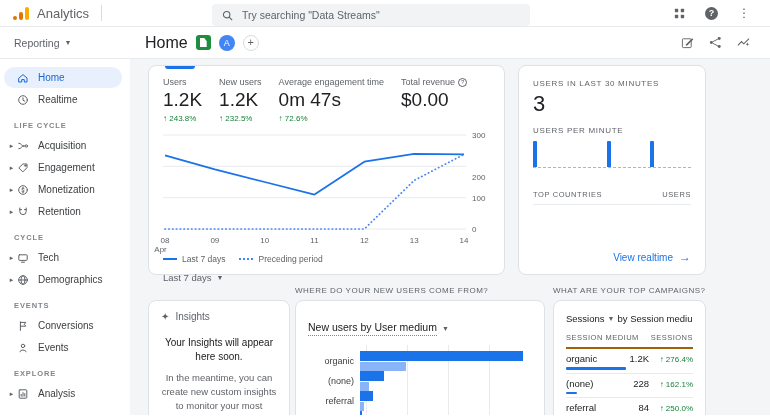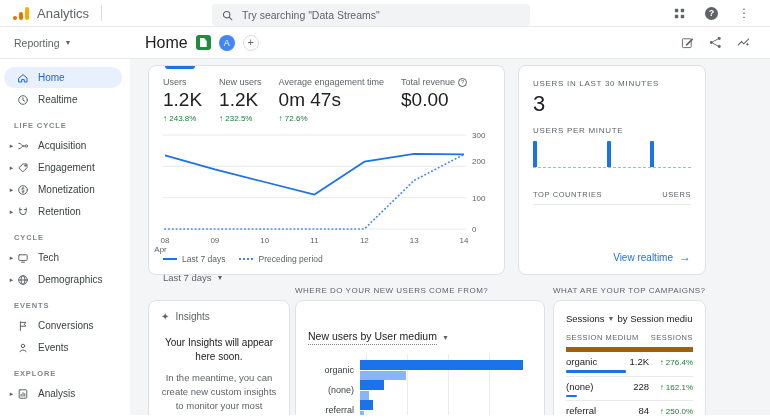--- a/index.html
+++ b/index.html
@@ -120,37 +120,37 @@
   .row2 .card { height:160px; }
 
   .insights-card { padding:10px 12px; text-align:center; }
   .insights-head { display:flex; gap:6px; align-items:center; color:#5f6368; font-size:10px; text-align:left; }
   .sparkle { color:#5f6368; font-size:10px; }
   .insights-headline { font-size:10px; color:#202124; margin-top:14px; line-height:1.35; }
   .insights-body { font-size:9.5px; color:#5f6368; margin-top:8px; line-height:1.45; }
   .learn-more { color:#1a73e8; cursor:pointer; }
 
   .newusers-card { padding:10px 12px; }
-  .chart-title { font-size:10.5px; color:#202124; display:flex; align-items:center; gap:5px; margin-top:19px; }
+  .chart-title { font-size:10.5px; color:#202124; display:flex; align-items:center; gap:5px; margin-top:10px; }
   .title-dotted { border-bottom:1px dotted #80868b; padding-bottom:2px; }
   .hbars { margin-top:15px; position:relative; }
   .hbar-grid { position:absolute; left:58px; right:2px; top:-6px; bottom:-10px;
     background:repeating-linear-gradient(to right,#e8eaed 0 1px,transparent 1px 41px); }
   .hbar-row { display:flex; align-items:center; margin-bottom:0; height:20px; position:relative; }
   .hbar-label { width:52px; text-align:right; font-size:9px; color:#3c4043; padding-right:6px; flex-shrink:0; }
   .hbar-bars { flex:1; padding-right:2px; }
   .bar-dark { height:10px; background:#1a73e8; }
   .bar-light { height:9px; background:#8ab4f8; margin-top:1px; }
 
   .campaigns-card { padding:10px 12px; }
   .camp-title { font-size:9.5px; color:#202124; display:flex; gap:3px; align-items:center;
     white-space:nowrap; overflow:hidden; margin-top:2px; }
   .camp-table { margin-top:9px; }
   .camp-header { display:flex; justify-content:space-between; font-size:7.5px; letter-spacing:.5px;
-    color:#5f6368; padding-bottom:5px; border-bottom:5px solid #a16207; }
+    color:#5f6368; padding-bottom:5px; border-bottom:2px solid #a16207; }
   .camp-row { padding:4px 0 3px; border-bottom:1px solid #e8eaed; }
   .camp-line { display:flex; align-items:baseline; font-size:9.5px; color:#202124; }
   .camp-medium { flex:1; }
   .camp-sessions { width:26px; text-align:right; }
   .camp-delta { width:44px; text-align:right; font-size:8px; }
   .camp-delta.up { color:#188038; }
   .camp-bar { height:2.5px; background:#1a73e8; border-radius:1px; margin-top:3px; }
 
   .tbicon svg { display:block; }
 </style>
@@ -383,21 +383,21 @@
             <svg class="linechart" id="linechart" viewBox="0 0 303 104">
                 <line x1="0" x2="303" y1="4" y2="4" stroke="#e8eaed" stroke-width="1"></line>
                 <line x1="0" x2="303" y1="35.333333333333336" y2="35.333333333333336" stroke="#e8eaed" stroke-width="1"></line>
                 <line x1="0" x2="303" y1="66.66666666666667" y2="66.66666666666667" stroke="#e8eaed" stroke-width="1"></line>
                 <line x1="0" x2="303" y1="98" y2="98" stroke="#e8eaed" stroke-width="1"></line>
                 <polyline points="2,24.366666666666667 51.83333333333333,38.46666666666667 101.66666666666666,51 151.5,63.53333333333333 201.33333333333331,30.633333333333333 251.16666666666669,22.799999999999997 301,23.426666666666666" fill="none" stroke="#1a73e8" stroke-width="1.8" stroke-linejoin="round"></polyline>
                 <polyline points="2,98 51.83333333333333,98 101.66666666666666,98 151.5,98 201.33333333333331,98 251.16666666666669,49.43333333333333 301,23.426666666666666" fill="none" stroke="#4285f4" stroke-width="1.7" stroke-dasharray="0.4 3.4" stroke-linecap="round" stroke-linejoin="round"></polyline>
               </svg>
             <div class="ylabels" id="ylabels">
                 <span style="top: 0px;">300</span>
-                <span style="top: 26px;">200</span>
+                <span style="top: 42px;">200</span>
                 <span style="top: 62.6667px;">100</span>
                 <span style="top: 94px;">0</span>
               </div>
           </div>
           <div class="xlabels" id="xlabels">
               <span style="left: 0.660066%;">08<span class="sub">Apr</span></span>
               <span style="left: 17.1067%;">09</span>
               <span style="left: 33.5534%;">10</span>
               <span style="left: 50%;">11</span>
               <span style="left: 66.4466%;">12</span>

